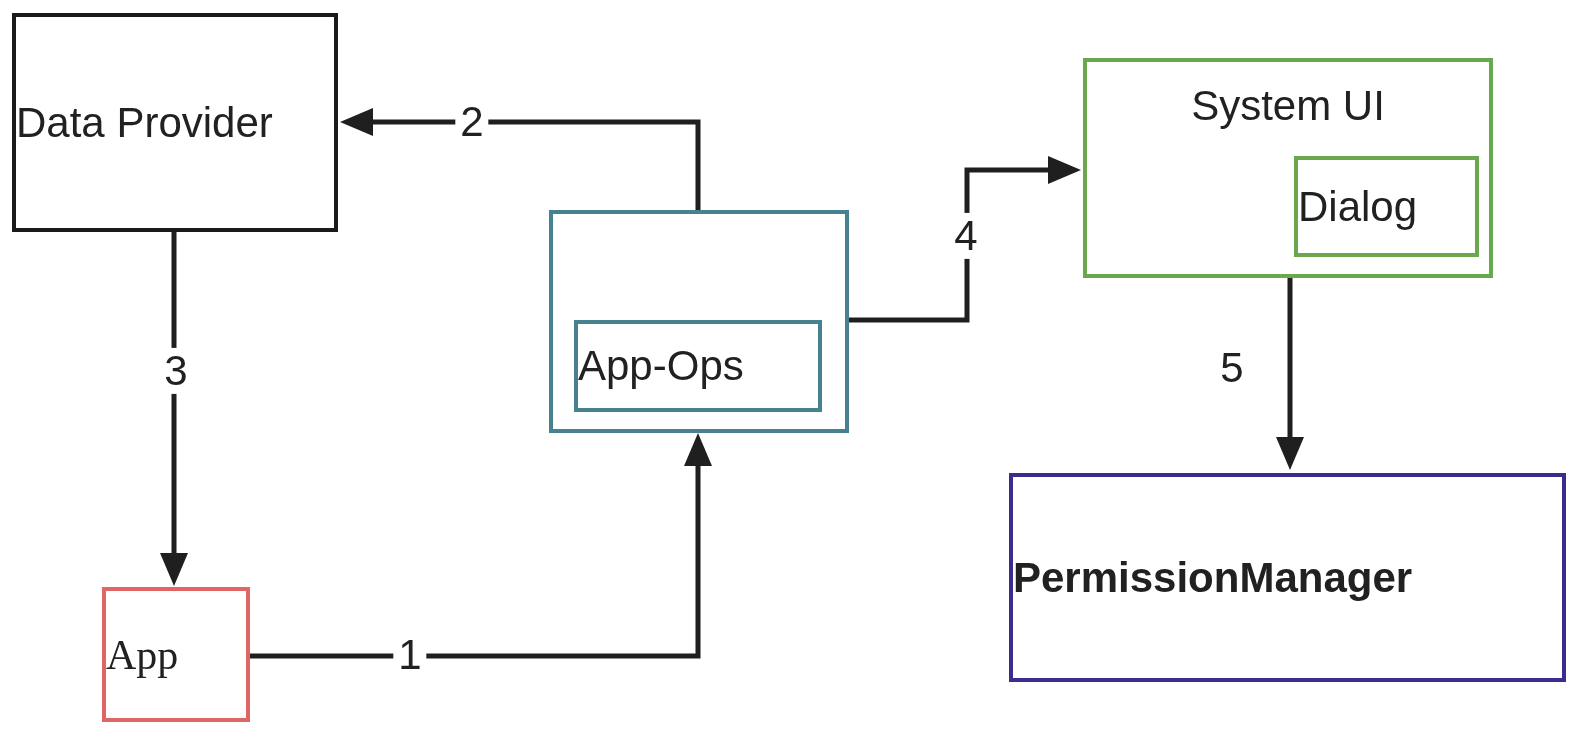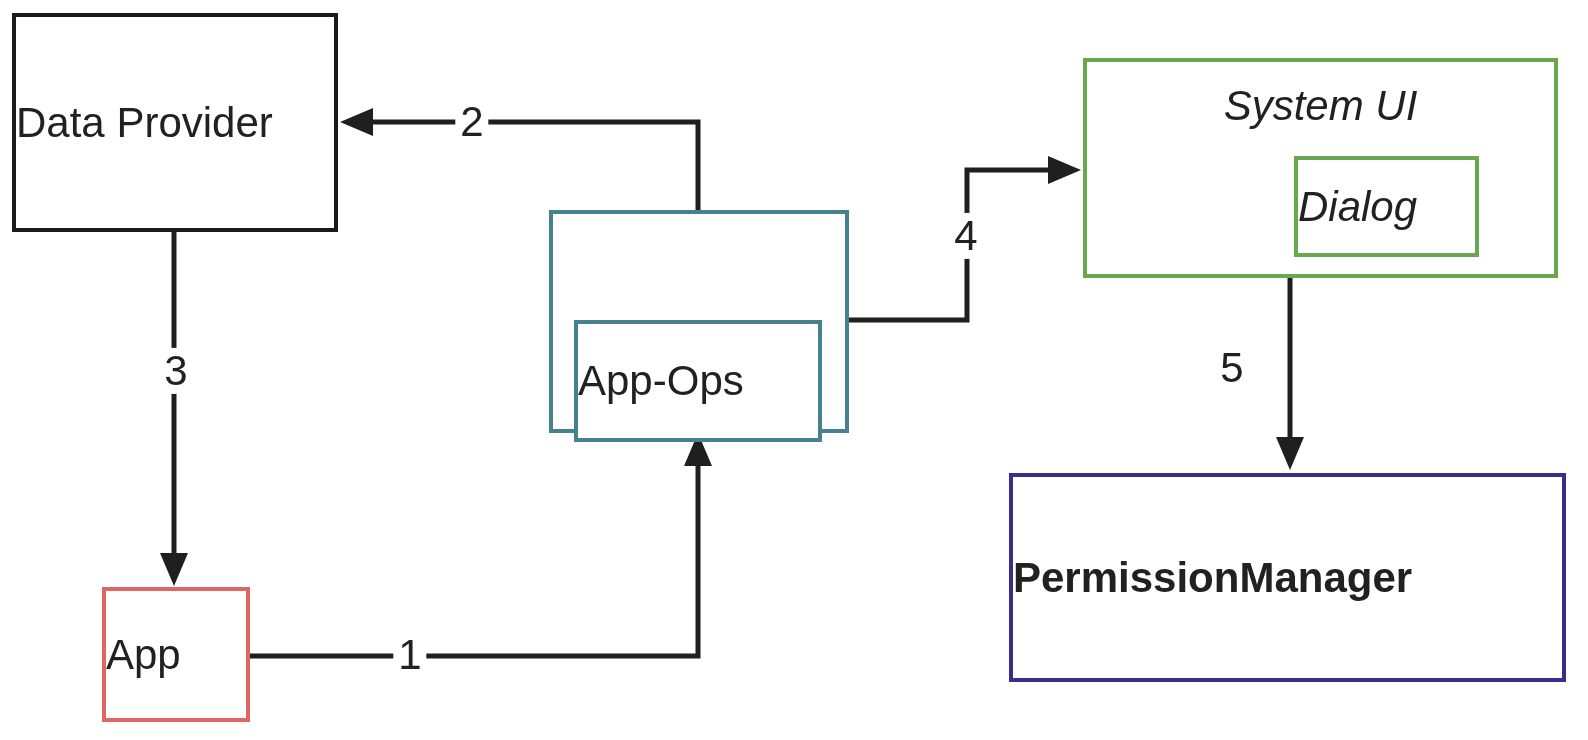--- a/index.html
+++ b/index.html
@@ -58,22 +58,22 @@
   }
   .subnode {
     position: absolute;
     box-sizing: border-box;
     border: 4px solid #000;
     background: #ffffff;
   }
   #data-provider { left: 12px;   top: 13px;  width: 326px; height: 219px; }
   #app           { left: 102px;  top: 587px; width: 148px; height: 135px; }
   #system        { left: 549px;  top: 210px; width: 300px; height: 223px; }
-  #app-ops       { left: 21px;   top: 106px; width: 248px; height: 122px; }
-  #system-ui     { left: 1083px; top: 58px;  width: 475px; height: 220px; font-style: italic; }
+  #app-ops       { left: 21px;   top: 106px; width: 248px; height: 92px; }
+  #system-ui     { left: 1083px; top: 58px;  width: 410px; height: 220px; }
   #dialog        { left: 207px;  top: 94px;  width: 185px; height: 101px; }
   #permission-manager { left: 1009px; top: 473px; width: 557px; height: 209px; }
   .edge-label {
     position: absolute;
     transform: translate(-50%, -50%);
     background: #ffffff;
     padding: 0 5px;
     font-size: 42px;
     line-height: 1.1;
     z-index: 3;
@@ -114,21 +114,21 @@
     <g>
       <polyline points="1290,278 1290,440"></polyline>
       <polygon points="1290,470 1276,437 1304,437"></polygon>
     </g>
   </svg>
 
   <div class="node" id="data-provider" style="border-color: rgb(26, 26, 26);">
     <div class="center-label">Data Provider</div>
   </div>
 
-  <div class="node" id="app" style="border-color: rgb(224, 102, 102);">
+  <div class="node" id="app" style="border-color: rgb(224, 102, 102); font-family: Liberation Serif, serif;">
     <div class="center-label">App</div>
   </div>
 
   <div class="node" id="system" style="border-color: rgb(69, 129, 142);">
     <div class="subnode" id="app-ops" style="border-color: rgb(69, 129, 142);">
       <div class="center-label">App-Ops</div>
     </div>
   </div>
 
   <div class="node" id="system-ui" style="border-color: rgb(106, 168, 79);">

